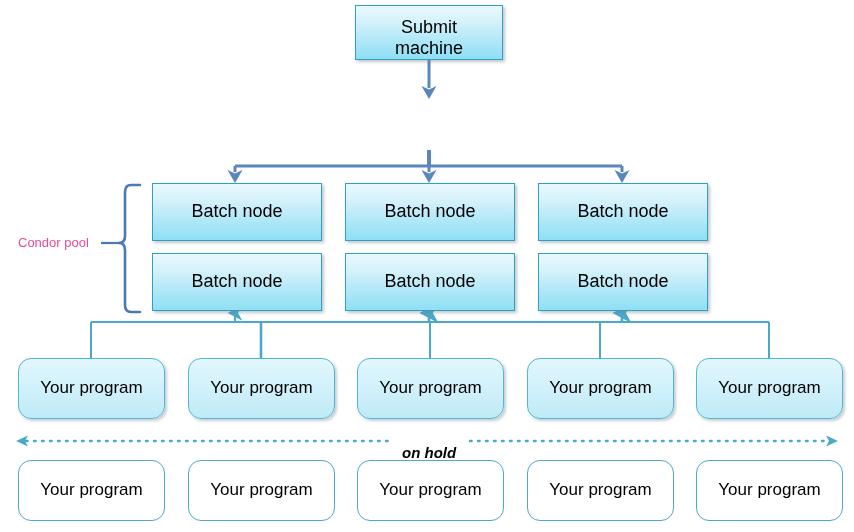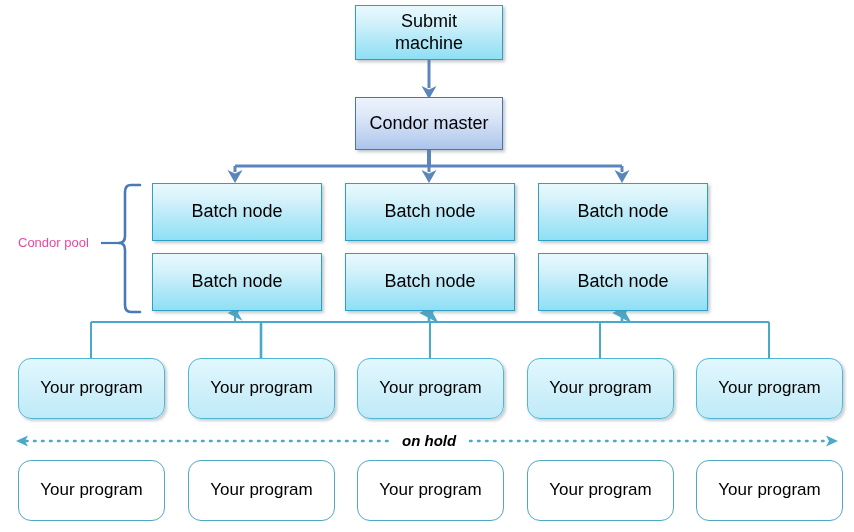--- a/index.html
+++ b/index.html
@@ -72,20 +72,21 @@
   }
   .onhold-label {
     position: absolute;
     font-style: italic;
     font-weight: bold;
     font-size: 15px;
     color: #000000;
     white-space: nowrap;
     background: #ffffff;
     padding: 0 6px;
+    margin-top: 12px;
   }
 </style>
 </head>
 <body>
 
 <div id="diagram">
 
   <svg id="svg-layer" viewBox="0 0 854 532" width="854" height="532">
     <defs>
       <marker id="arrow-steel" markerWidth="9" markerHeight="9" refX="4.5" refY="4.5" orient="auto" markerUnits="strokeWidth">
@@ -138,27 +139,24 @@
     </g>
 
     <g>
       <line x1="26" y1="441" x2="388" y2="441" stroke="#4aa9c9" stroke-width="2.4" stroke-dasharray="1.6 6.4" stroke-linecap="round"></line>
       <line x1="470" y1="441" x2="828" y2="441" stroke="#4aa9c9" stroke-width="2.4" stroke-dasharray="1.6 6.4" stroke-linecap="round"></line>
       <path d="M16,441 L28,435.5 L25,441 L28,446.5 Z" fill="#4aa9c9"></path>
       <path d="M838,441 L826,435.5 L829,441 L826,446.5 Z" fill="#4aa9c9"></path>
     </g>
   </svg>
 
-  <div class="node node-cyan" style="left:355px; top:5px; width:148px; height:55px;">
+  <div class="node node-cyan" style="left:355px; top:5px; width:148px; height:55px;align-items:flex-end;">
     <span>Submit<br>machine</span>
   </div>
 
-  <div class="node node-blue" style="left:355px; top:97px; width:148px; height:53px;">
-    <span>Condor master</span>
-  </div>
 
   <div class="node node-cyan" style="left:152px; top:183px; width:170px; height:58px;">
     <span>Batch node</span>
   </div>
   <div class="node node-cyan" style="left:345px; top:183px; width:170px; height:58px;">
     <span>Batch node</span>
   </div>
   <div class="node node-cyan" style="left:538px; top:183px; width:170px; height:58px;">
     <span>Batch node</span>
   </div>

